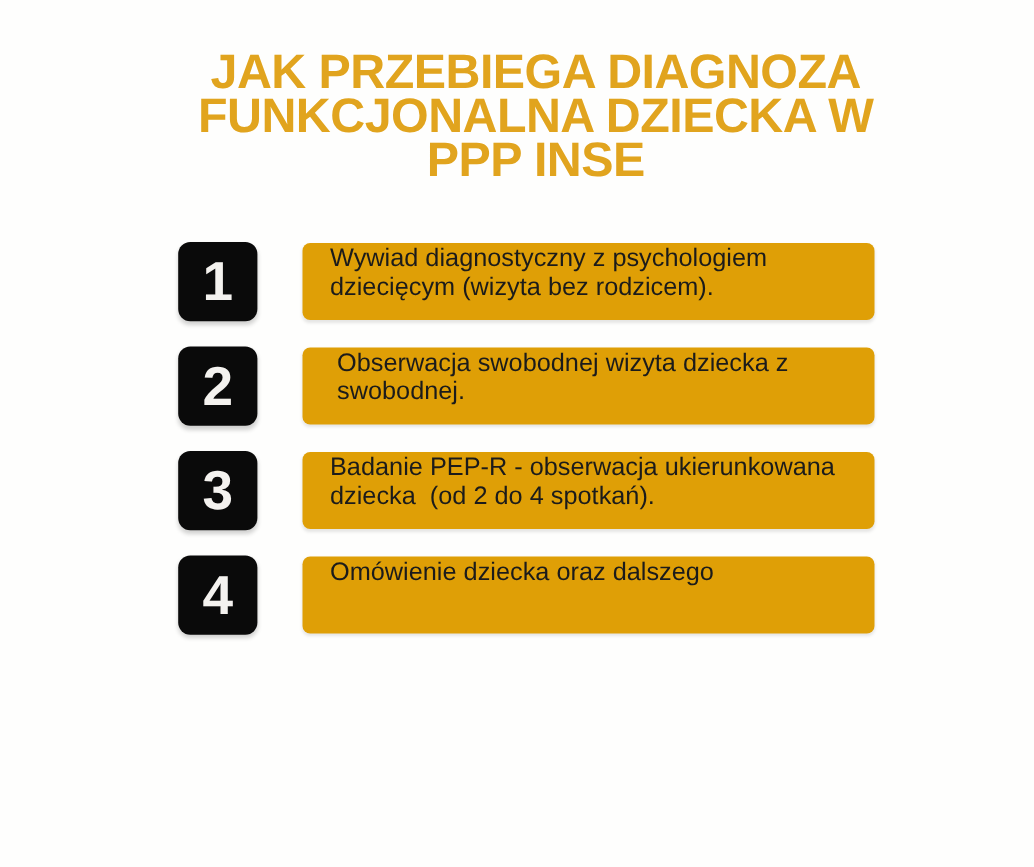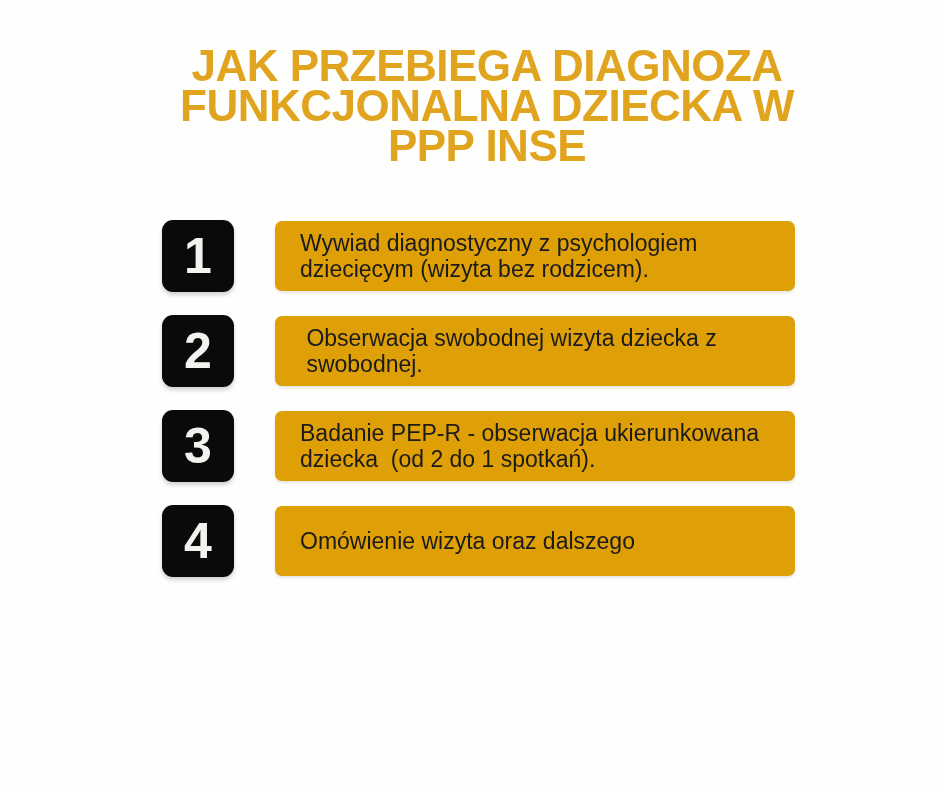--- a/index.html
+++ b/index.html
@@ -65,21 +65,20 @@
     margin-left: 41px;
     margin-top: 1px;
     width: 520px;
     height: 70px;
     box-sizing: border-box;
     padding: 0 25px;
     background: #DF9F06;
     border-radius: 7px;
     display: flex;
     flex-direction: column;
-    justify-content: center;
     color: #1B1B1B;
     font-size: 23px;
     line-height: 26px;
     box-shadow: 0 2px 3px rgba(0,0,0,0.10);
   }
   .bar-line {
     white-space: pre-wrap;
   }
 </style>
 </head>
@@ -108,26 +107,26 @@
       <div class="bar">
         <div class="bar-line"> Obserwacja swobodnej wizyta dziecka z</div>
         <div class="bar-line"> swobodnej.</div>
       </div>
     </div>
 
     <div class="step">
       <div class="badge">3</div>
       <div class="bar">
         <div class="bar-line">Badanie PEP-R - obserwacja ukierunkowana</div>
-        <div class="bar-line">dziecka  (od 2 do 1 spotkań).</div>
+        <div class="bar-line">dziecka  (od 2 do 4 spotkań).</div>
       </div>
     </div>
 
     <div class="step">
       <div class="badge">4</div>
       <div class="bar">
-        <div class="bar-line">Omówienie wizyta oraz dalszego</div>
+        <div class="bar-line">Omówienie dziecka oraz dalszego</div>
       </div>
     </div>
 
   </div>
 
 </div>
 
 </body></html>

